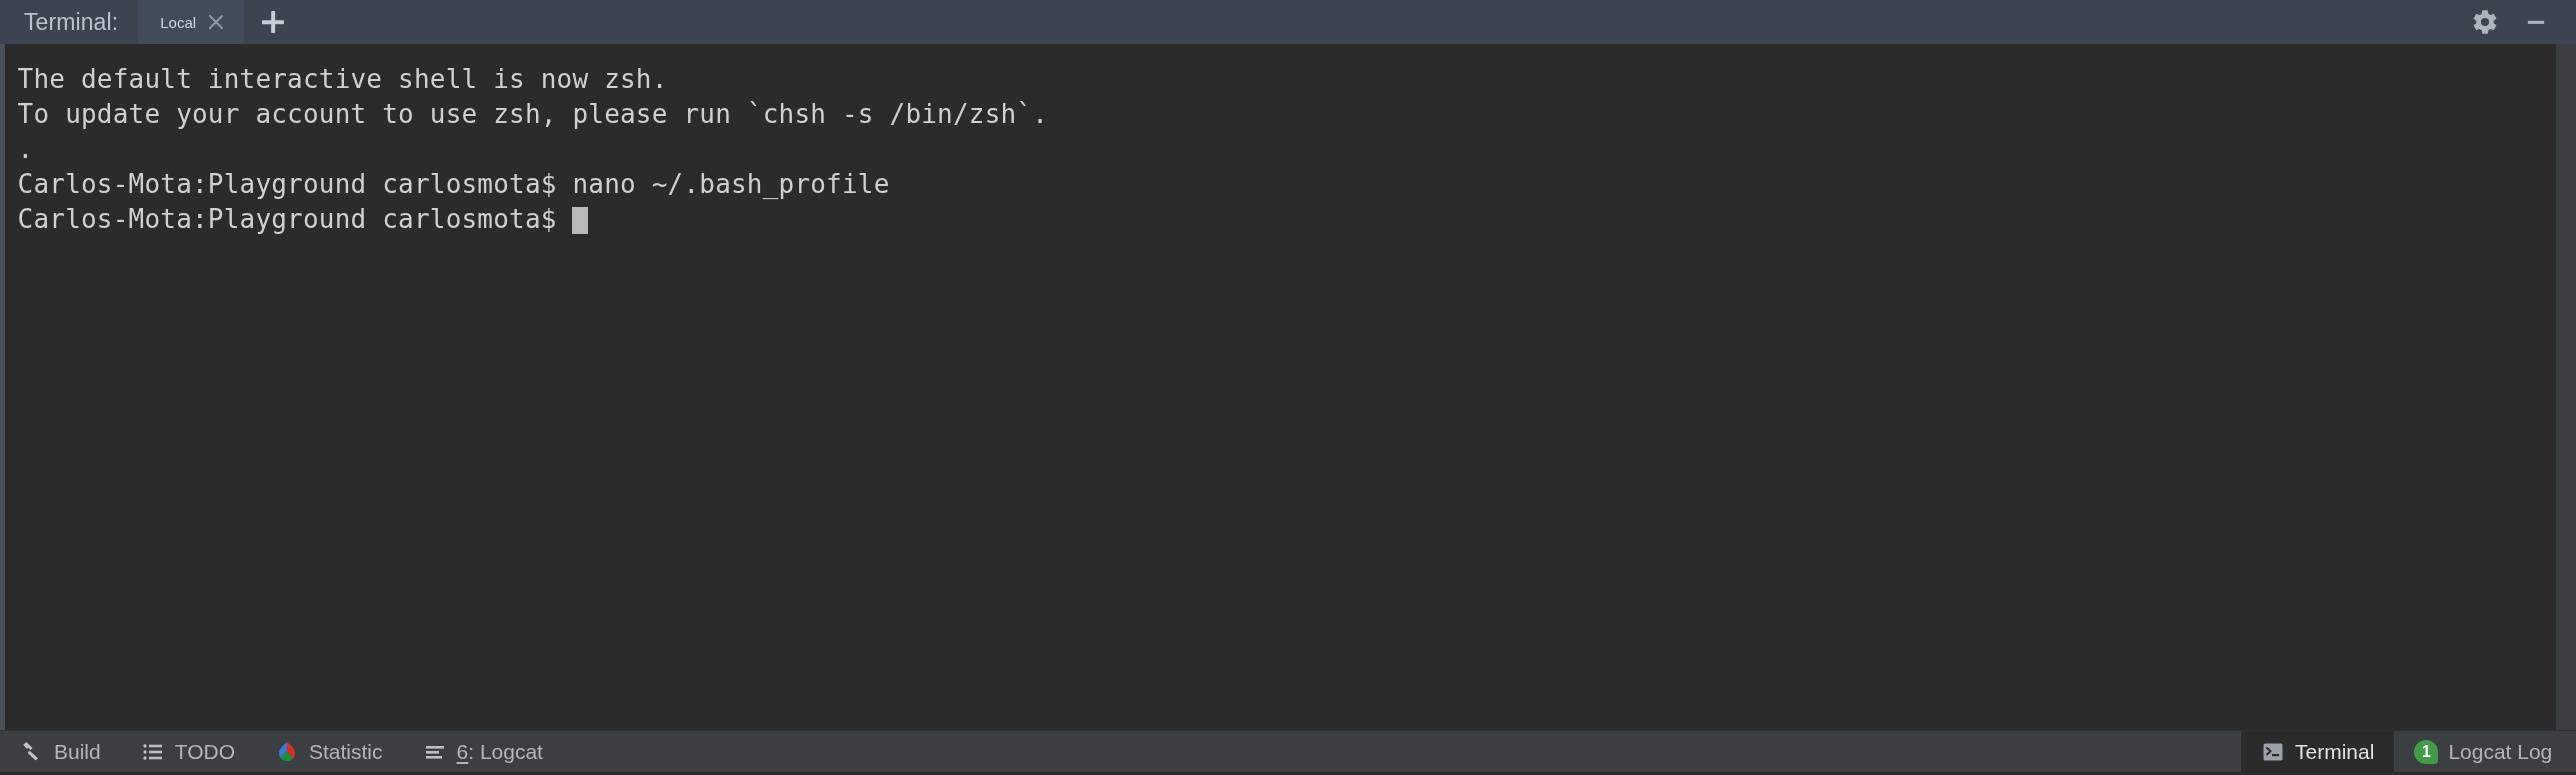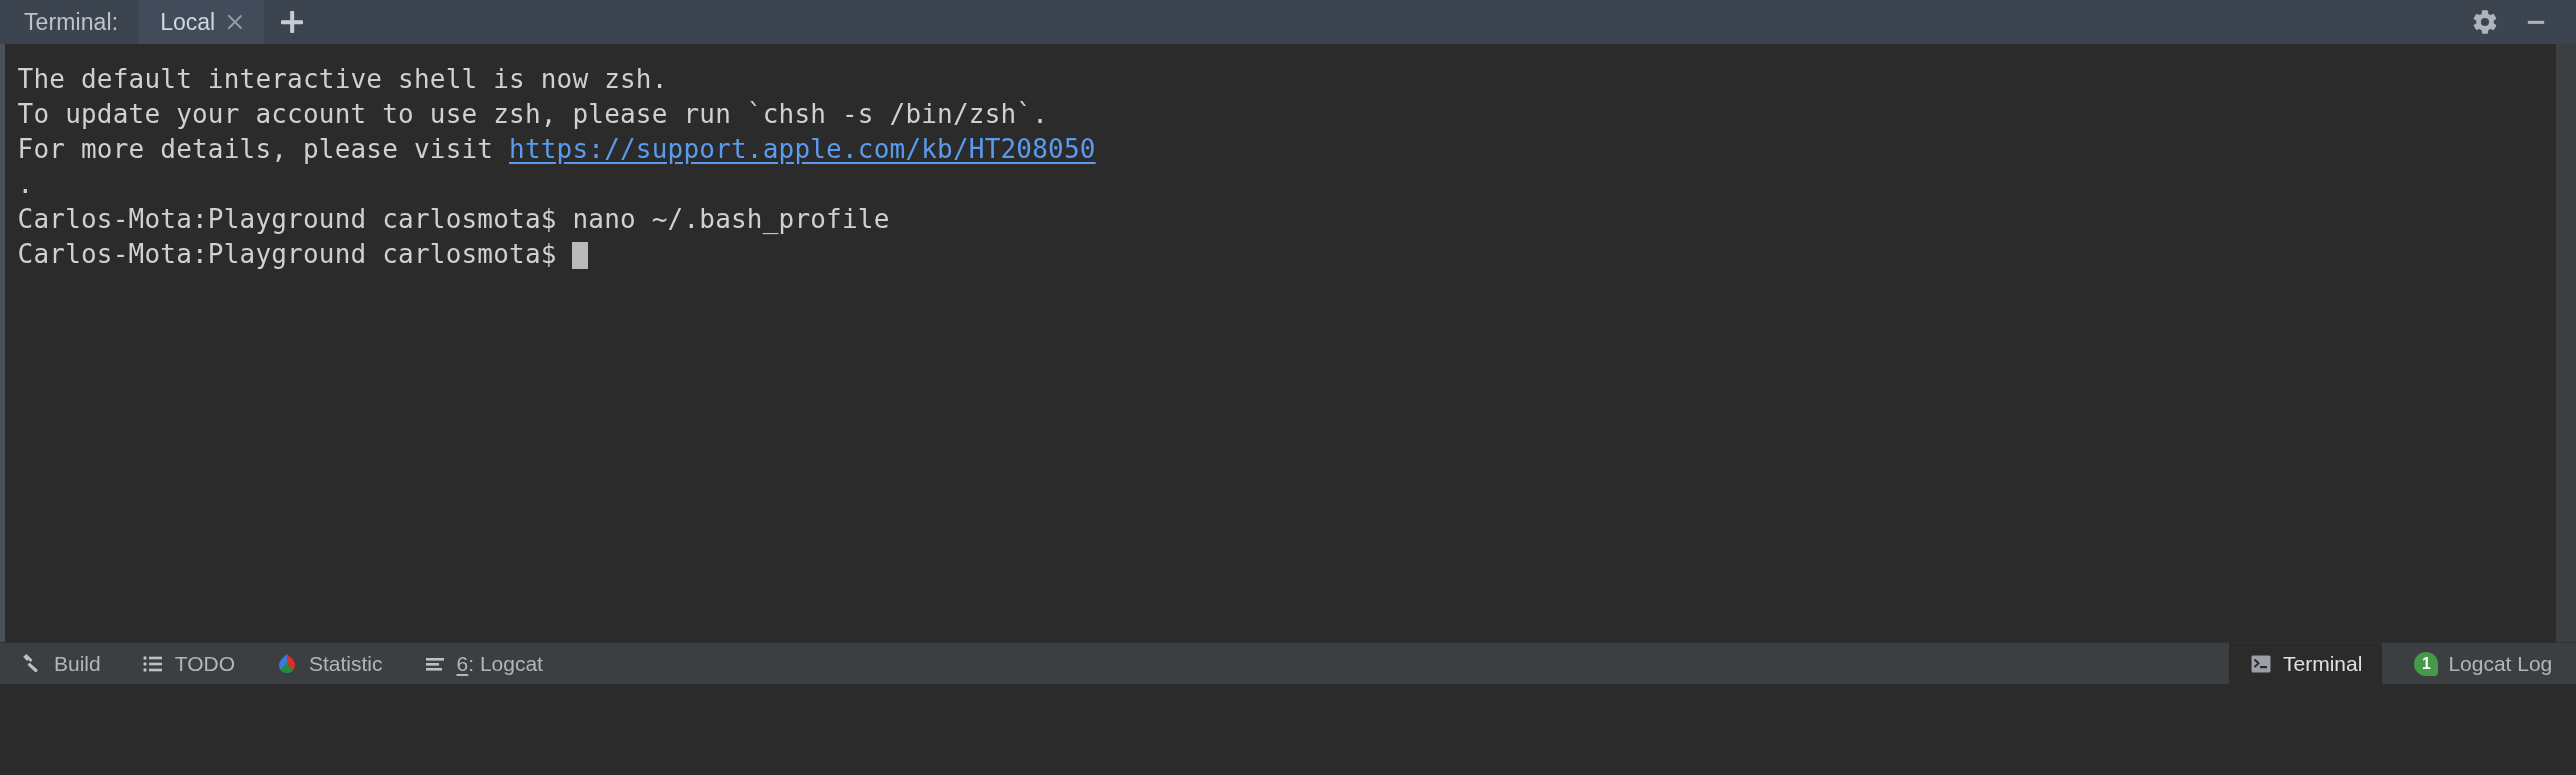--- a/index.html
+++ b/index.html
@@ -10,21 +10,21 @@
     height: 776px;
     overflow: hidden;
     background: #2b2b2b;
     font-family: "Liberation Sans", sans-serif;
     -webkit-font-smoothing: antialiased;
   }
 
   .app {
     position: relative;
     width: 2576px;
-    height: 684px;
+    height: 772px;
     display: flex;
     flex-direction: column;
     background: #84cc16;
   }
 
   
   .header {
     position: relative;
     height: 44px;
     flex: 0 0 44px;
@@ -45,21 +45,21 @@
     letter-spacing: 0.1px;
     white-space: nowrap;
   }
   .tab {
     display: flex;
     align-items: center;
     gap: 10px;
     padding: 0 18.4px 0 22px;
     background: #414b59;
     color: #cfd6df;
-    font-size: 23px;
+    font-size: 15px;
     white-space: nowrap;
     cursor: default;
   }
   .tab-close {
     width: 20px;
     height: 20px;
     position: relative;
     opacity: .62;
     flex: 0 0 20px;
   }
@@ -168,21 +168,21 @@
     background: #3c3f41;
     border-top: 0.9px solid #2e3133;
     display: flex;
     align-items: stretch;
     padding: 0 3.7px 0 0;
   }
   .status-group {
     display: flex;
     align-items: stretch;
   }
-  .status-group.right { margin-left: auto; gap: 12px; }
+  .status-group.right { margin-left: auto; }
 
   .status-item {
     display: flex;
     align-items: center;
     gap: 10px;
     padding: 12px 20px;
     color: #b5b5b5;
     font-size: 21px;
     white-space: nowrap;
     cursor: default;
@@ -243,21 +243,20 @@
       </div>
     </div>
   </div>
 
   <div class="body-wrap">
     <div class="left-rail"></div>
 
     <div class="term">
       <div class="term-line">The default interactive shell is now zsh.</div>
       <div class="term-line">To update your account to use zsh, please run `chsh -s /bin/zsh`.</div>
-      <div class="term-line"><span>For more details, please visit </span><span class="term-link">https://support.apple.com/kb/HT208050</span></div>
       <div class="term-line">.</div>
       <div class="term-line">Carlos-Mota:Playground carlosmota$ nano ~/.bash_profile</div>
       <div class="term-line"><span>Carlos-Mota:Playground carlosmota$ </span><span class="cursor"></span></div>
     </div>
 
     <div class="scroll-gutter"></div>
   </div>
 
   <div class="status">
 

